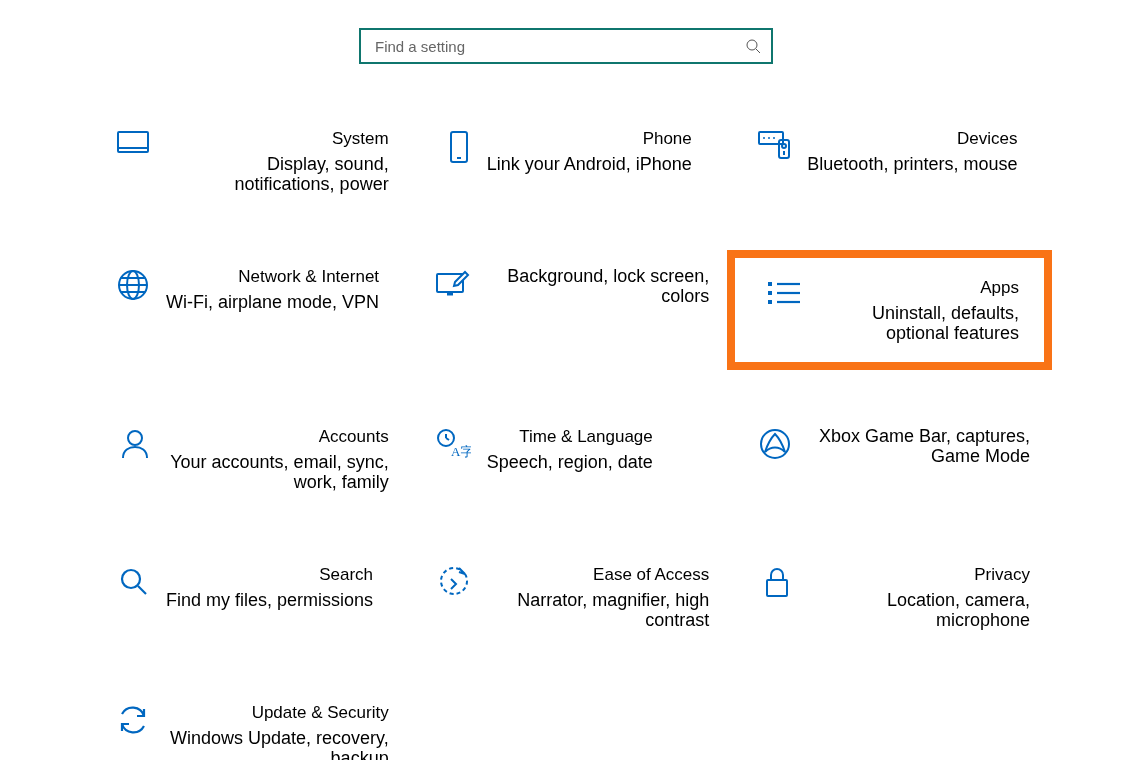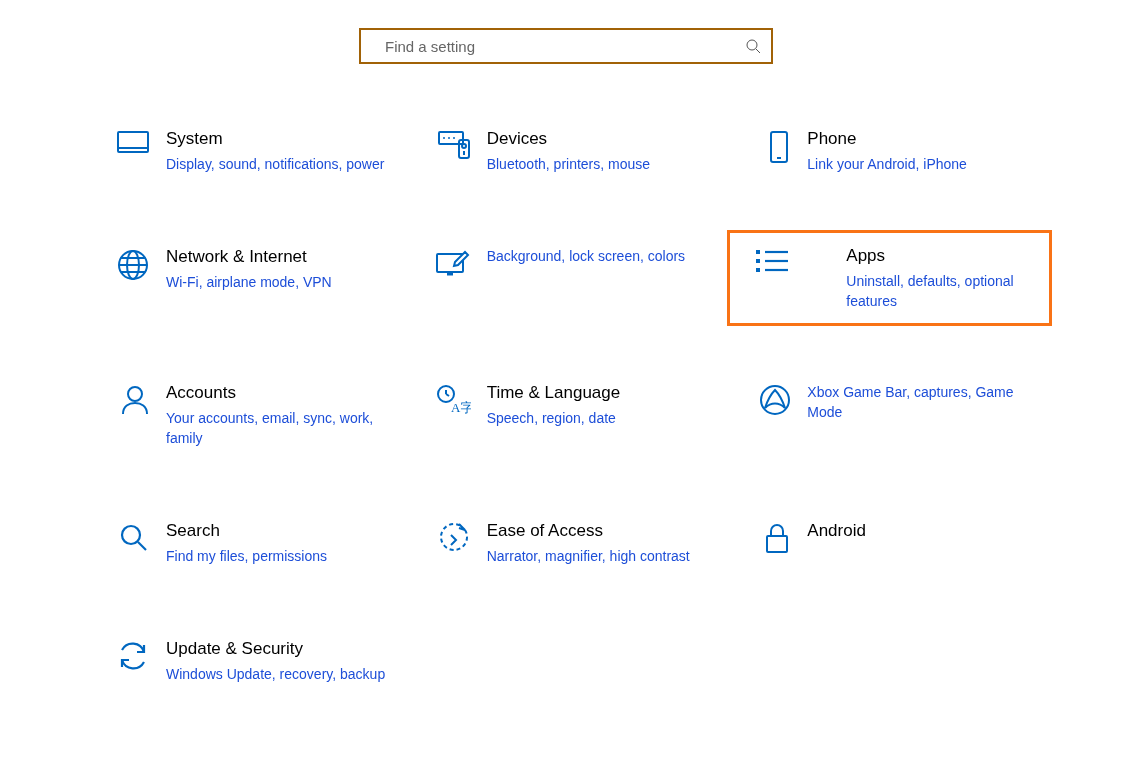--- a/index.html
+++ b/index.html
@@ -12,24 +12,24 @@
     }
     .search-wrap {
       display: flex;
       justify-content: center;
       padding-top: 28px;
       padding-bottom: 60px;
     }
     .search-box {
       width: 414px;
       height: 36px;
-      border: 2px solid #a16207;
+      border: 2px solid #0f766e;
       display: flex;
       align-items: center;
-      padding: 0 10px 0 24px;
+      padding: 0 10px 0 14px;
     }
     .search-box input {
       flex: 1;
       border: none;
       outline: none;
       font-size: 15px;
       font-family: inherit;
       color: #333;
     }
     .search-box input::placeholder { color: #666; }
@@ -42,47 +42,48 @@
       row-gap: 64px;
       padding: 0 92px 0 98px;
     }
     .tile {
       display: flex;
       align-items: flex-start;
       cursor: pointer;
       padding: 4px;
     }
     .tile.highlighted {
-      border: 3px solid #f97316;
+      border: 8px solid #f97316;
       margin: -12px;
-      padding: 12px;
+      padding: 19px;
       gap: 40px;
     }
     .tile-icon {
       width: 48px;
       flex: 0 0 48px;
       display: flex;
       justify-content: flex-end;
       padding-top: 2px;
     }
     .tile-icon svg { display: block; }
     .tile-text {
       padding-left: 16px;
       padding-right: 6px;
+      text-align: right;
     }
     .tile-title {
       font-size: 17px;
       color: #000;
       font-weight: 400;
       line-height: 22px;
       margin-bottom: 4px;
     }
     .tile-desc {
-      font-size: 14px;
-      color: #1d4ed8;
+      font-size: 18px;
+      color: #000000;
       line-height: 20px;
     }
   </style>
 </head>
 <body>
 
 <div class="search-wrap">
   <div class="search-box">
     <input type="text" placeholder="Find a setting" style="">
     <span class="search-icon">
@@ -99,20 +100,33 @@
   <div class="tile">
     <div class="tile-icon">
       <svg width="34" height="28" viewBox="0 0 34 28" fill="none" stroke="#0067c0" stroke-width="2">
         <rect x="2" y="2" width="30" height="20" rx="1"></rect>
           <line x1="2" y1="18" x2="32" y2="18"></line>
       </svg>
     </div>
     <div class="tile-text">
       <div class="tile-title">System</div>
       <div class="tile-desc">Display, sound, notifications, power</div>
+    </div>
+  </div>
+
+  <div class="tile">
+    <div class="tile-icon">
+      <svg width="24" height="34" viewBox="0 0 24 34" fill="none" stroke="#0067c0" stroke-width="2">
+        <rect x="4" y="2" width="16" height="30" rx="2"></rect>
+          <line x1="10" y1="28" x2="14" y2="28"></line>
+      </svg>
+    </div>
+    <div class="tile-text">
+      <div class="tile-title">Phone</div>
+      <div class="tile-desc">Link your Android, iPhone</div>
     </div>
   </div>
 
   <div class="tile">
     <div class="tile-icon">
       <svg width="34" height="30" viewBox="0 0 34 30" fill="none" stroke="#0067c0" stroke-width="2">
         <rect x="2" y="2" width="24" height="12" rx="1"></rect>
         <circle cx="7" cy="8" r="1" fill="#0067c0" stroke="none"></circle>
           <circle cx="12" cy="8" r="1" fill="#0067c0" stroke="none"></circle>
           <circle cx="17" cy="8" r="1" fill="#0067c0" stroke="none"></circle>
@@ -122,33 +136,20 @@
       </svg>
     </div>
     <div class="tile-text">
       <div class="tile-title">Devices</div>
       <div class="tile-desc">Bluetooth, printers, mouse</div>
     </div>
   </div>
 
   <div class="tile">
     <div class="tile-icon">
-      <svg width="24" height="34" viewBox="0 0 24 34" fill="none" stroke="#0067c0" stroke-width="2">
-        <rect x="4" y="2" width="16" height="30" rx="2"></rect>
-          <line x1="10" y1="28" x2="14" y2="28"></line>
-      </svg>
-    </div>
-    <div class="tile-text">
-      <div class="tile-title">Phone</div>
-      <div class="tile-desc">Link your Android, iPhone</div>
-    </div>
-  </div>
-
-  <div class="tile">
-    <div class="tile-icon">
       <svg width="34" height="34" viewBox="0 0 34 34" fill="none" stroke="#0067c0" stroke-width="2">
         <circle cx="17" cy="17" r="14"></circle>
           <ellipse cx="17" cy="17" rx="6" ry="14"></ellipse>
           <line x1="3" y1="17" x2="31" y2="17"></line>
           <line x1="5" y1="10" x2="29" y2="10"></line>
           <line x1="5" y1="24" x2="29" y2="24"></line>
       </svg>
     </div>
     <div class="tile-text">
       <div class="tile-title">Network &amp; Internet</div>
@@ -255,21 +256,22 @@
   </div>
 
   <div class="tile">
     <div class="tile-icon">
       <svg width="28" height="34" viewBox="0 0 28 34" fill="none" stroke="#0067c0" stroke-width="2">
         <rect x="4" y="14" width="20" height="16" rx="1"></rect>
         <path d="M8 14 V9 a6 6 0 0 1 12 0 V14"></path>
       </svg>
     </div>
     <div class="tile-text">
-      <div class="tile-title">Android</div>
+      <div class="tile-title">Privacy</div>
+      <div class="tile-desc">Location, camera, microphone</div>
     </div>
   </div>
 
   <div class="tile">
     <div class="tile-icon">
       <svg width="34" height="32" viewBox="0 0 34 32" fill="none" stroke="#0067c0" stroke-width="2.2">
         <path d="M6 10 A12 12 0 0 1 28 12"></path>
           <polyline points="28,5 28,12 21,12"></polyline>
         <path d="M28 22 A12 12 0 0 1 6 20"></path>
           <polyline points="6,27 6,20 13,20"></polyline>

